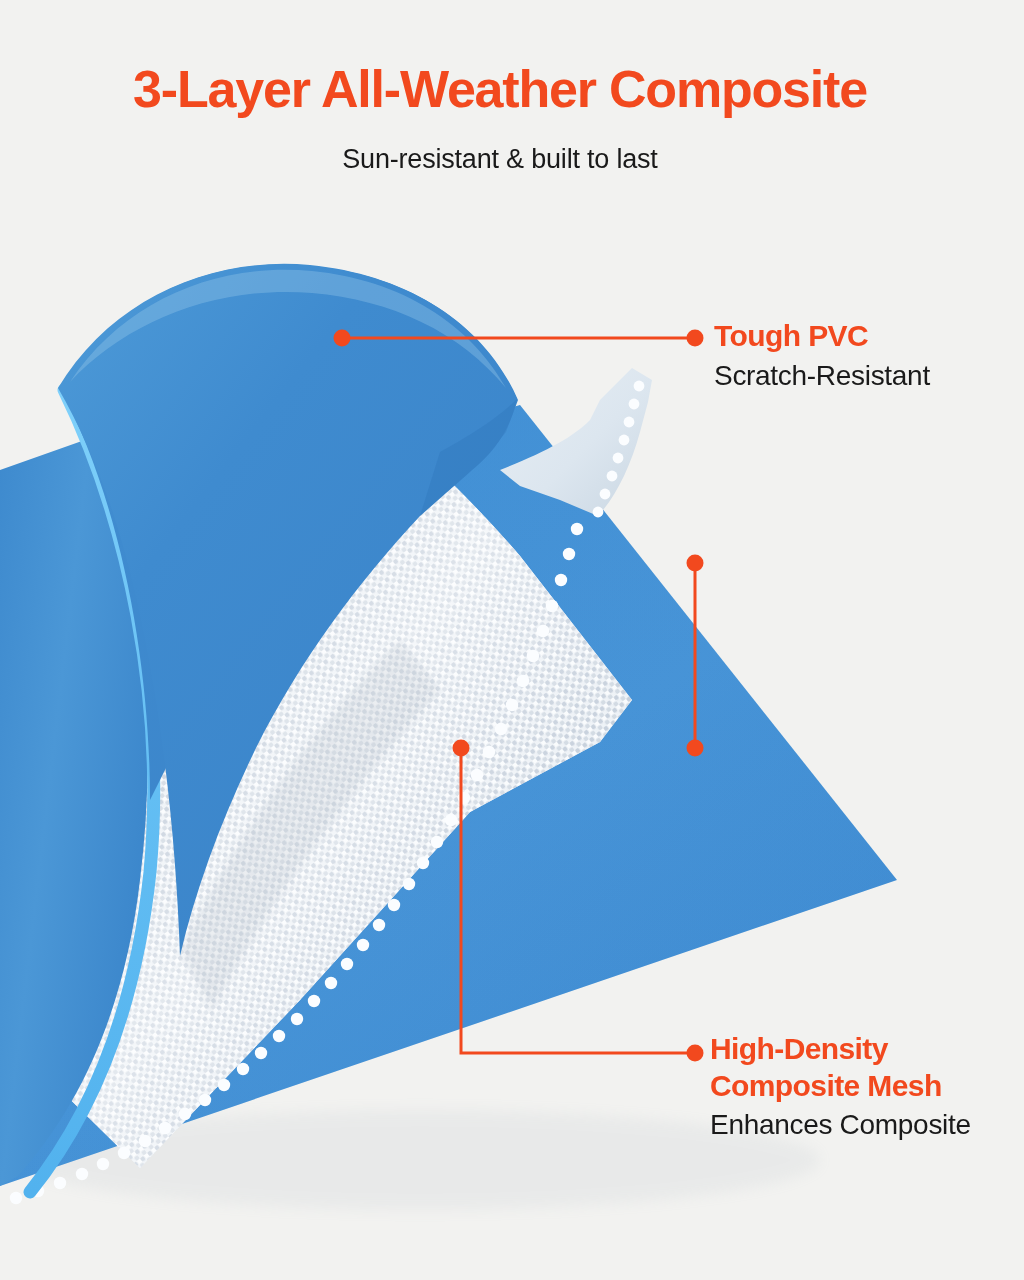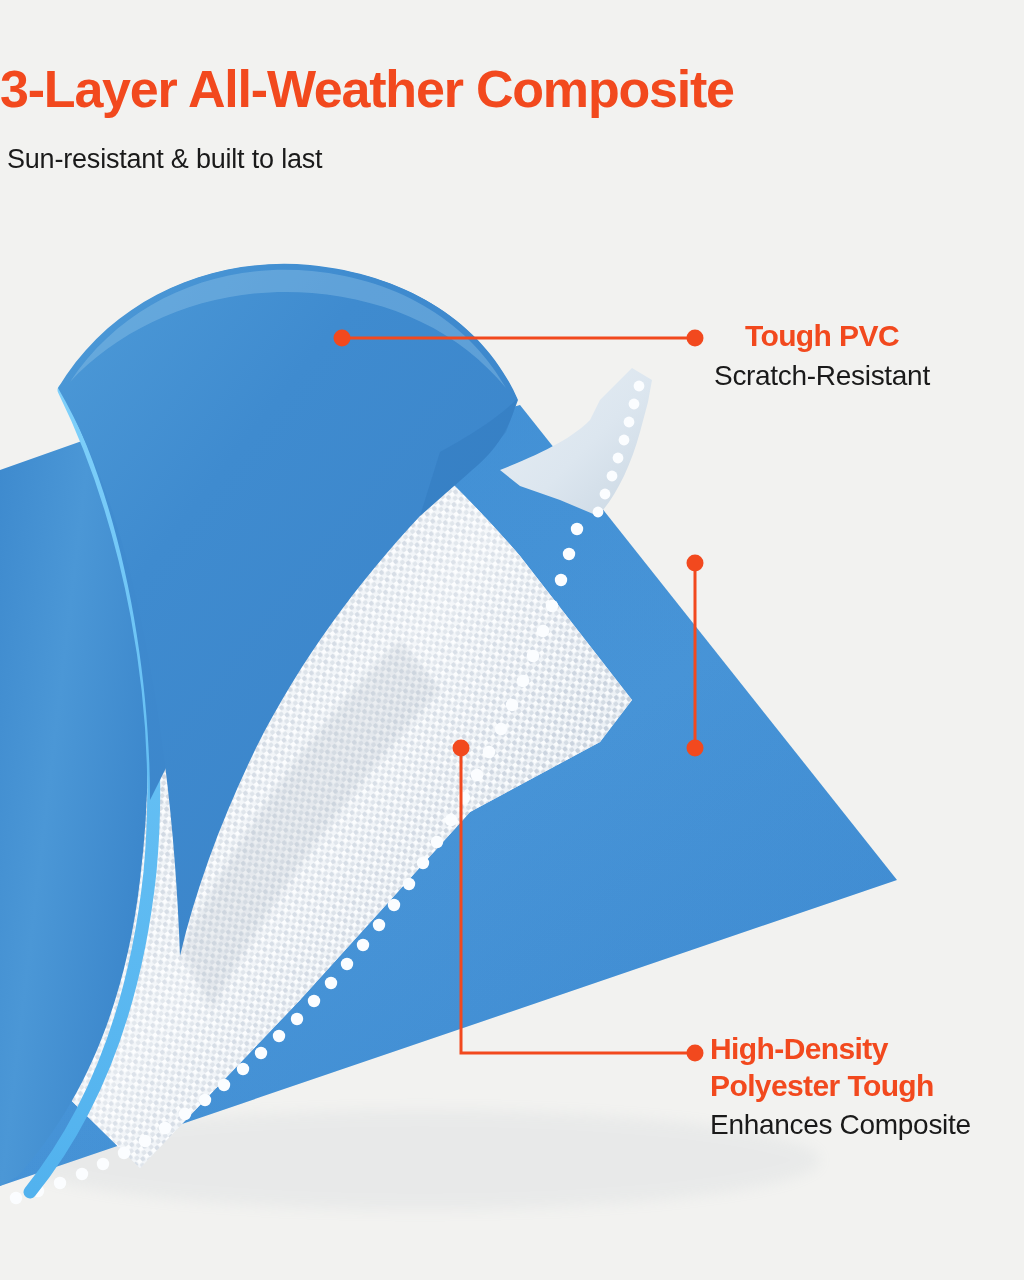--- a/index.html
+++ b/index.html
@@ -14,20 +14,21 @@
     background: #F2F2F0;
     overflow: hidden;
     font-family: "Liberation Sans", sans-serif;
   }
 
   
   #header {
     position: absolute;
     top: 0; left: 0;
     width: 1000px;
+    text-align: center;
     z-index: 40;
   }
   #title {
     margin: 0;
     padding-top: 62px;
     font-size: 52px;
     font-weight: bold;
     letter-spacing: -1.2px;
     color: #F2491E;
     line-height: 1.05;
@@ -71,21 +72,21 @@
     margin: 0;
     padding-top: 4px;
     font-size: 28px;
     font-weight: normal;
     color: #1A1A1A;
     letter-spacing: -0.3px;
     line-height: 1.2;
     white-space: nowrap;
   }
 
-  #callout-1 { left: 714px; top: 318px; text-align: center; }
+  #callout-1 { left: 714px; top: 318px; }
   #callout-2 { left: 714px; top: 545px; }
   #callout-3 { left: 710px; top: 1031px; }
 
   
   #leaders {
     position: absolute;
     top: 0; left: 0;
     width: 1024px;
     height: 1280px;
     z-index: 45;
@@ -371,17 +372,17 @@
     <p id="subtitle">Sun-resistant &amp; built to last</p>
   </div>
 
   <div class="callout" id="callout-1">
     <p class="c-title">Tough PVC</p>
     <p class="c-sub">Scratch-Resistant</p>
   </div>
 
 
   <div class="callout" id="callout-3">
-    <p class="c-title wrap">High-Density Polyester Tough</p>
+    <p class="c-title wrap">High-Density Composite Mesh</p>
     <p class="c-sub">Enhances Composite</p>
   </div>
 
 </div>
 
 </body></html>

